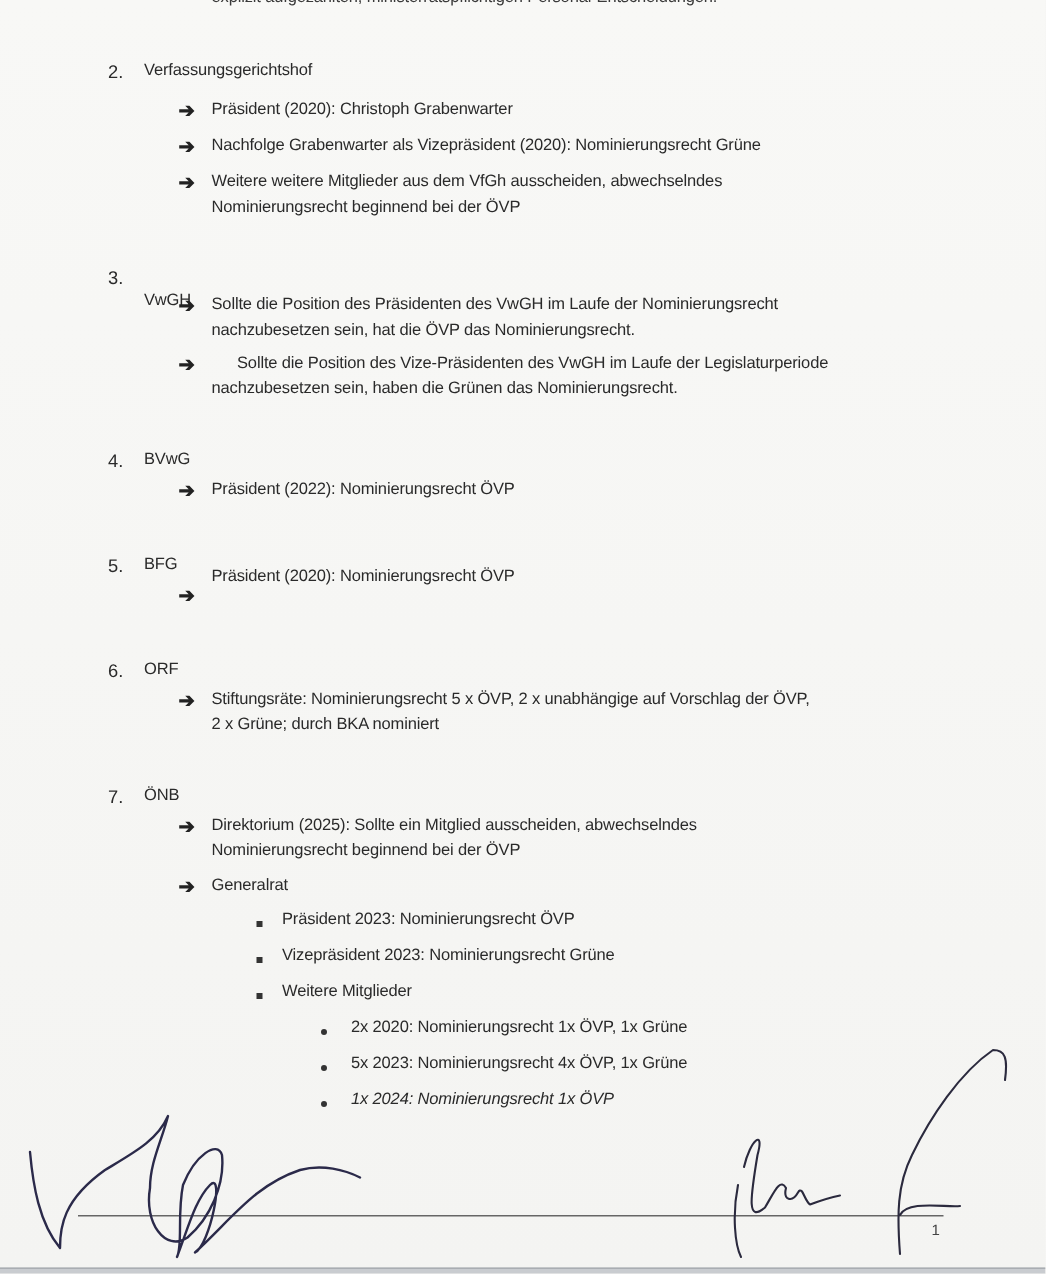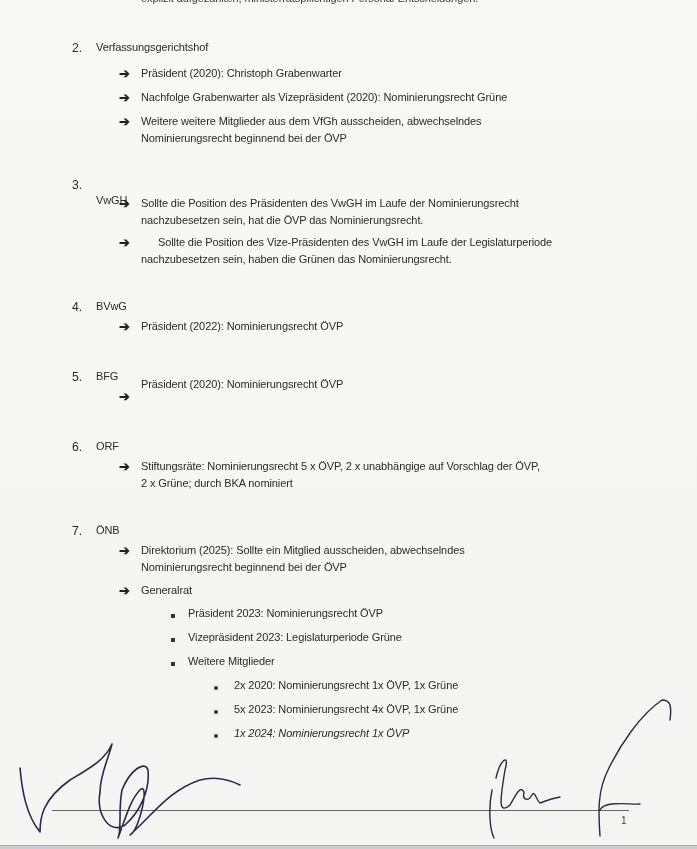--- a/index.html
+++ b/index.html
@@ -93,21 +93,21 @@
     <span class="line" style="left:141px; top:544px;">Direktorium (2025): Sollte ein Mitglied ausscheiden, abwechselndes</span>
     <span class="line" style="left:141px; top:561px;">Nominierungsrecht beginnend bei der ÖVP</span>
 
     <span class="arrow" style="left:119px; top:583px;">➔</span>
     <span class="line" style="left:141px; top:584px;">Generalrat</span>
 
     <span class="sq" style="left:171px; top:614px;"></span>
     <span class="line" style="left:188px; top:607px;">Präsident 2023: Nominierungsrecht ÖVP</span>
 
     <span class="sq" style="left:171px; top:638px;"></span>
-    <span class="line" style="left:188px; top:631px;">Vizepräsident 2023: Legislaturperiode Grüne</span>
+    <span class="line" style="left:188px; top:631px;">Vizepräsident 2023: Nominierungsrecht Grüne</span>
 
     <span class="sq" style="left:171px; top:662px;"></span>
     <span class="line" style="left:188px; top:655px;">Weitere Mitglieder</span>
 
     <span class="dot" style="left:214px; top:686px;"></span>
     <span class="line" style="left:234px; top:679px;">2x 2020: Nominierungsrecht 1x ÖVP, 1x Grüne</span>
 
     <span class="dot" style="left:214px; top:710px;"></span>
     <span class="line" style="left:234px; top:703px;">5x 2023: Nominierungsrecht 4x ÖVP, 1x Grüne</span>
 

